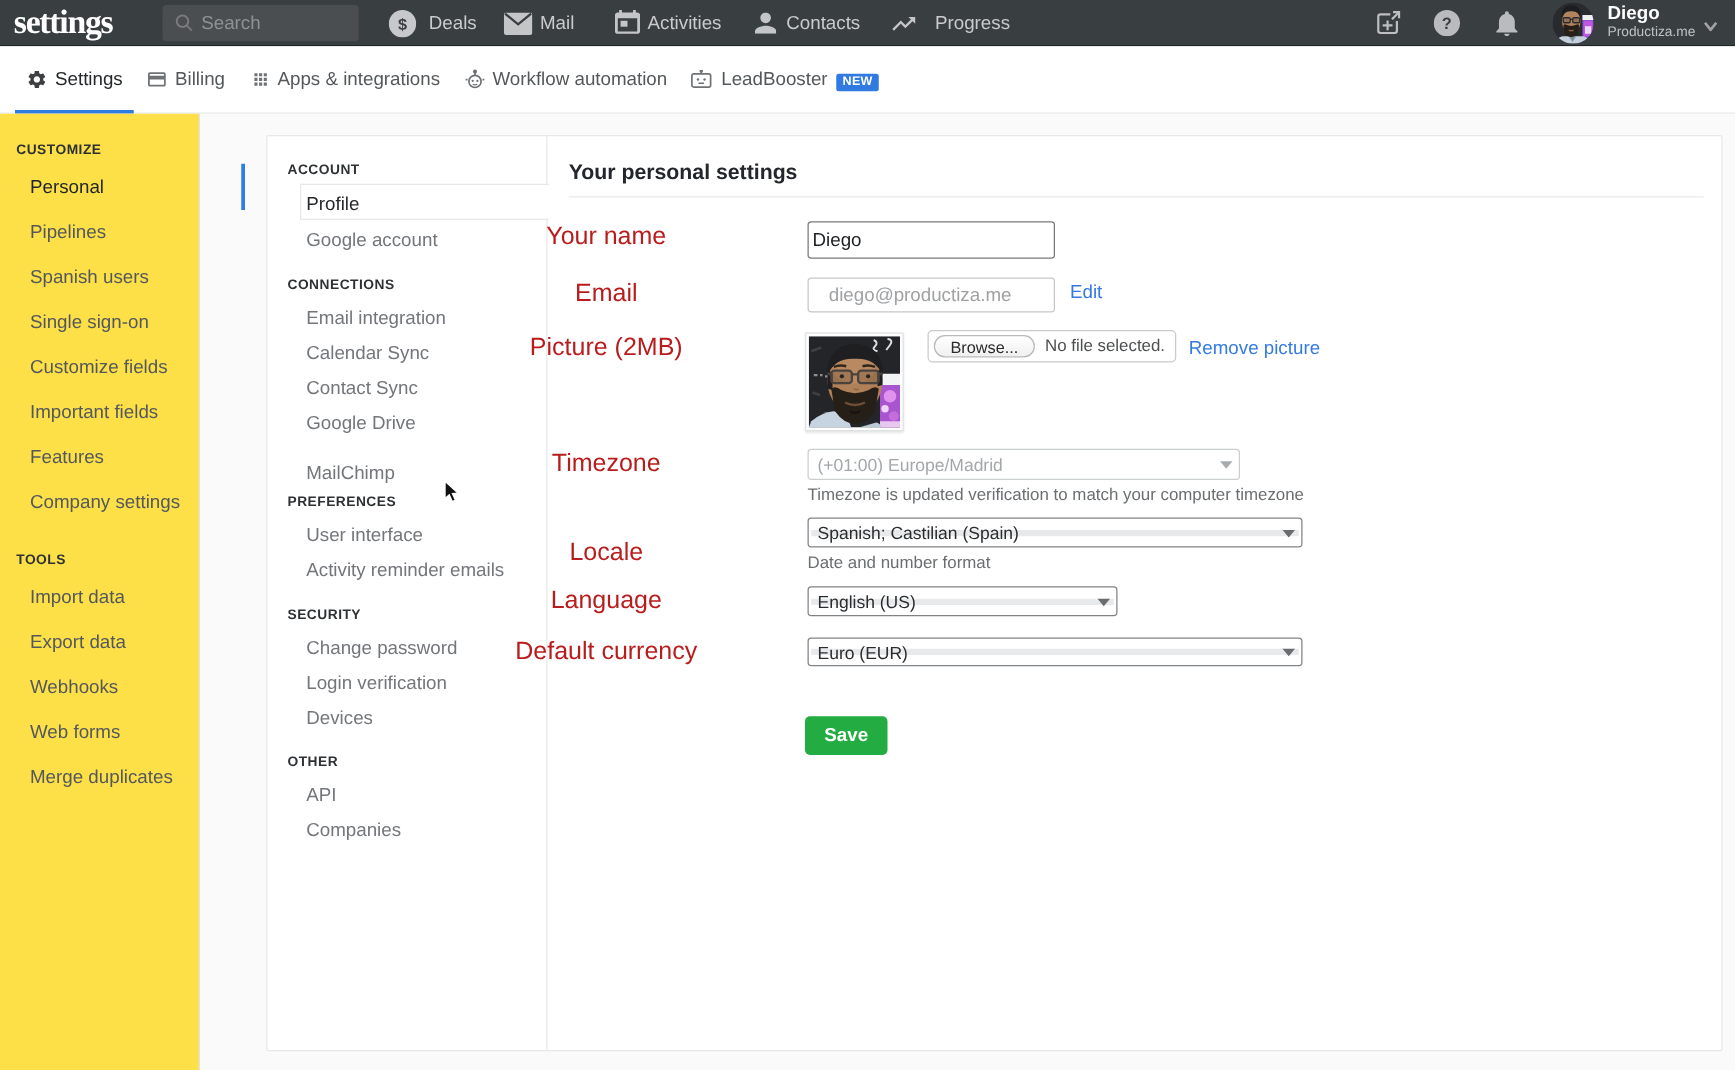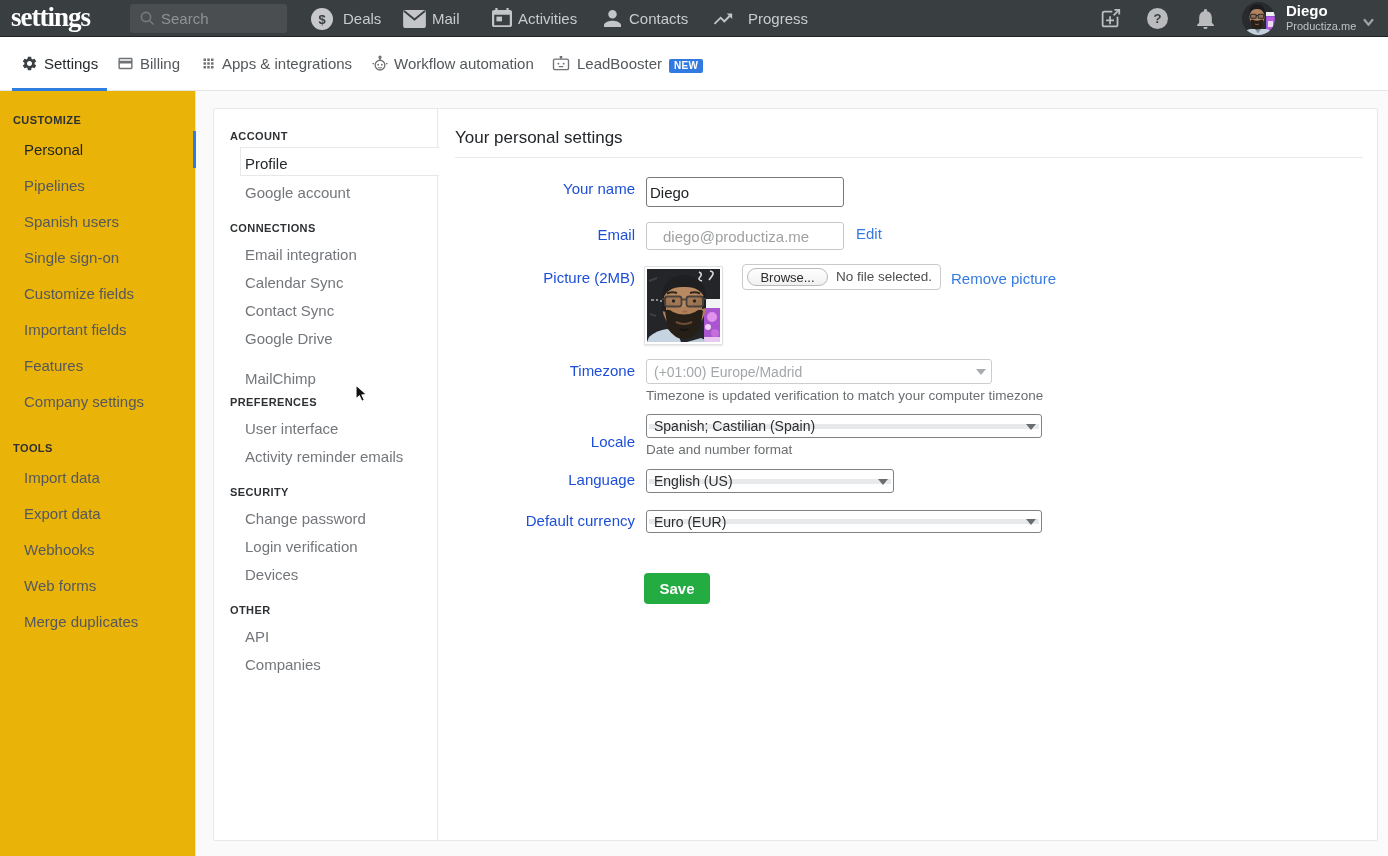--- a/index.html
+++ b/index.html
@@ -20,37 +20,37 @@
 .ddcaret{position:absolute;left:1363px;top:12px}
 
 .nav2{position:absolute;top:37px;left:0;width:1388px;height:54px;background:#fff;border-bottom:1px solid #e4e5e6}
 .n2i{position:absolute;top:0;height:53px;display:flex;align-items:center}
 .n2t{position:absolute;top:0;height:53px;display:flex;align-items:center;font-size:15px;color:#54585b}
 .n2t.active{color:#26292c}
 .underline{position:absolute;left:12px;top:51px;width:95px;height:3px;background:#2f7de1}
 .badge-new{position:absolute;left:669px;top:22px;background:#317ae2;color:#fff;font-size:10px;font-weight:bold;height:14px;line-height:14px;padding:0 5px;border-radius:2px;letter-spacing:.3px}
 
 .main{position:absolute;top:91px;left:0;width:1388px;height:765px;background:#fafafa}
-.sidebar{position:absolute;left:0;top:0;width:196px;height:765px;background:#eab308;border-right:1px solid #e2e3e4}
+.sidebar{position:absolute;left:0;top:0;width:160px;height:765px;background:#fde047;border-right:1px solid #e2e3e4}
 .sb-h{position:absolute;left:13px;font-size:11px;font-weight:bold;color:#2e3134;letter-spacing:.4px;line-height:16px}
 .sb-i{position:absolute;left:24px;font-size:15px;color:#54585c;line-height:22px}
 .sb-i.active{color:#1f2326}
 .sb-bar{position:absolute;left:193px;top:40px;width:3px;height:37px;background:#2f7de1}
 
 .card{position:absolute;left:213px;top:17px;width:1165px;height:733px;background:#fff;border:1px solid #e7e8e9;border-radius:2px}
 .menu{position:absolute;left:0;top:0;width:224px;height:731px;border-right:1px solid #e7e8e9}
 .m-h{position:absolute;left:16px;font-size:11px;font-weight:bold;color:#2e3134;letter-spacing:.4px;line-height:16px}
 .m-i{position:absolute;left:31px;font-size:15px;color:#73767a;line-height:21px}
 .m-i.active{color:#26292c}
 .profbox{position:absolute;left:26px;top:38px;width:199px;height:29px;background:#fff;border:1px solid #e7e8e9;border-right:none;z-index:2}
 
 .form{position:absolute;left:224px;top:0;width:940px;height:731px}
-.f-title{position:absolute;left:17px;top:19px;font-size:17px;font-weight:normal;color:#23262a}
+.f-title{position:absolute;left:17px;top:19px;font-size:17px;font-weight:bold;color:#23262a}
 .f-hr{position:absolute;left:17px;top:48px;width:908px;height:1px;background:#e8e9ea}
-.lb{position:absolute;width:300px;text-align:right;right:743px;font-size:15px;color:#1d4ed8;line-height:20px}
+.lb{position:absolute;width:300px;text-align:center;right:743px;font-size:20px;color:#b91c1c;line-height:20px}
 .inp{position:absolute;left:208px;height:30px;border:1px solid #77797b;border-radius:3px;background:#fff;font-size:15px;color:#212427;display:flex;align-items:center;padding-left:3px}
 .inp.ph{color:#9fa1a3;border-color:#c6c7c8;height:28px;font-size:15px;padding-left:16px}
 .link{position:absolute;font-size:15px;color:#357ae3}
 .sel{position:absolute;left:208px;border:1px solid #808386;border-radius:3px;background:#fff;font-size:14px;color:#2a2d30}
 .sel .band{position:absolute;left:2px;right:2px;top:50%;margin-top:-2.5px;height:5px;background:#e8e9ea}
 .sel .t{position:absolute;left:7px;top:50%;transform:translateY(-50%);white-space:nowrap}
 .sel .car{position:absolute;right:5px;top:50%;margin-top:-2.5px;width:0;height:0;border-left:5px solid transparent;border-right:5px solid transparent;border-top:6px solid #6a6d70}
 .sel.dis{border-color:#cbced0;color:#a4a7a9}
 .sel.dis .car{border-top-color:#a9acae}
 .helper{position:absolute;left:208px;font-size:13.5px;color:#6b6e70;line-height:18px}

